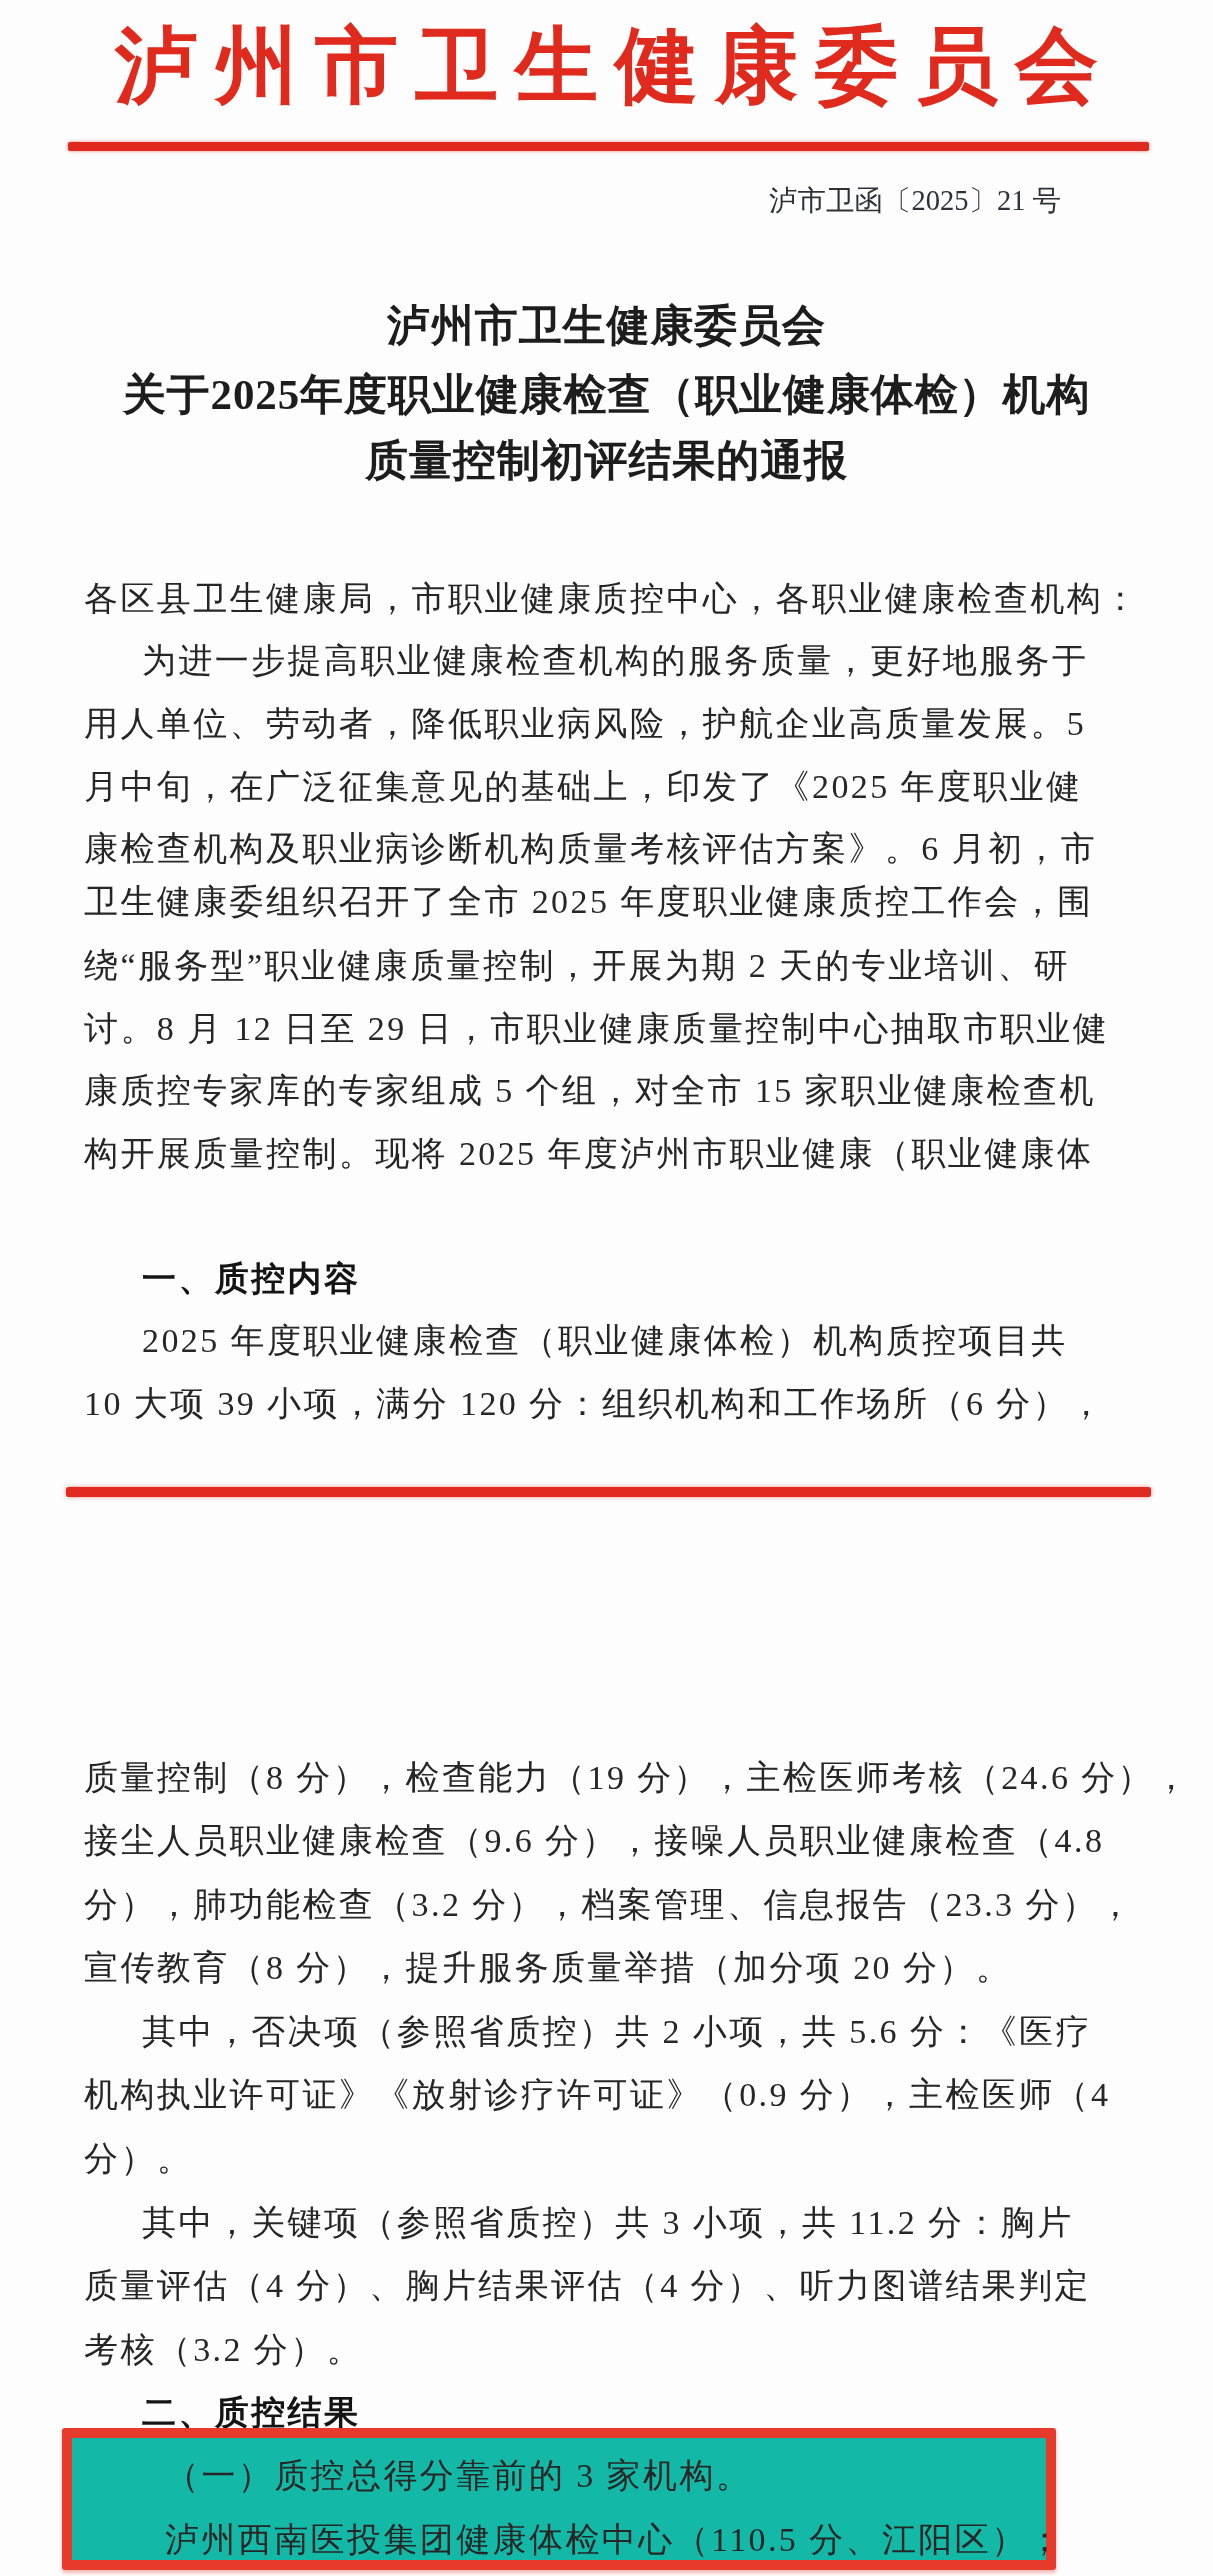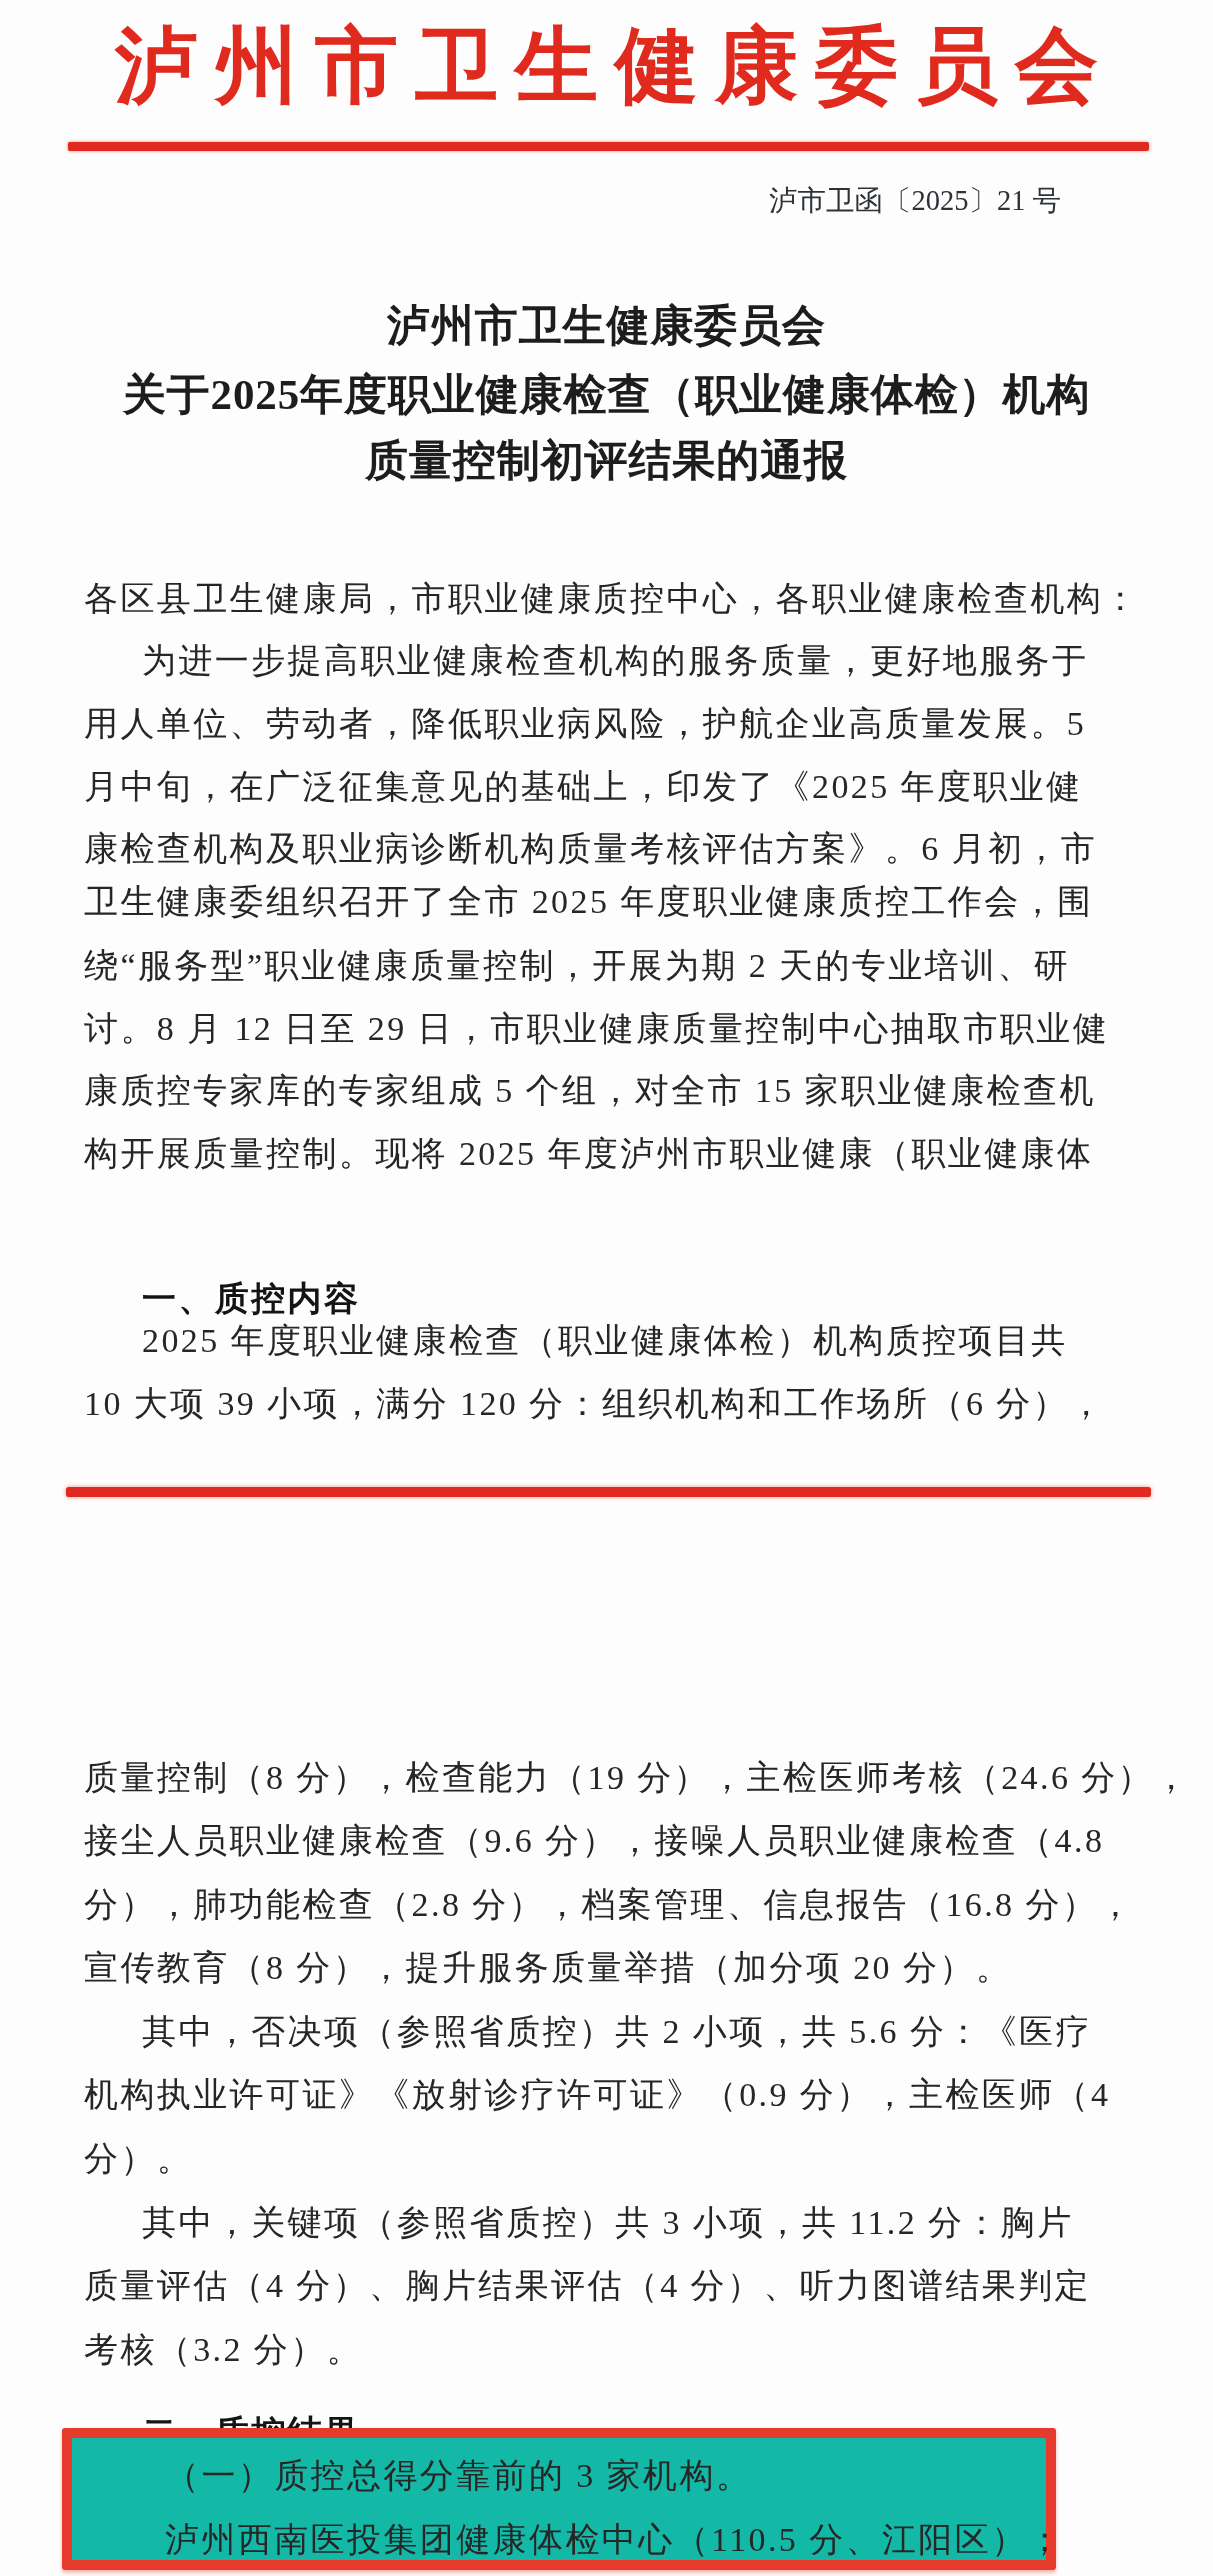--- a/index.html
+++ b/index.html
@@ -67,21 +67,21 @@
   .bl{
     position:absolute;
     left:82px;
     font-size:34px;
     line-height:49px;
     letter-spacing:2.4px;
     white-space:nowrap;
     color:var(--text);
   }
   .bl.indent{left:140px;text-align:right;}
-  .bl.bold{font-weight:bold;color:#141414;margin-top:20px;}
+  .bl.bold{font-weight:bold;color:#141414;}
   
   .splice-rule{
     position:absolute;
     top:1487px;left:64px;
     width:1085px;height:9.5px;
     background:var(--rule-red);
     border-radius:2.8px;
     box-shadow:0 0 4.7px rgba(224,41,30,.5);
   }
   
@@ -121,21 +121,21 @@
   <div class="bl" style="top:1066px">康质控专家库的专家组成 5 个组，对全市 15 家职业健康检查机</div>
   <div class="bl" style="top:1129px">构开展质量控制。现将 2025 年度泸州市职业健康（职业健康体</div>
   <div class="bl bold indent" style="top:1254px">一、质控内容</div>
   <div class="bl indent" style="top:1316px">2025 年度职业健康检查（职业健康体检）机构质控项目共</div>
   <div class="bl" style="top:1379px">10 大项 39 小项，满分 120 分：组织机构和工作场所（6 分），</div>
 
   <div class="splice-rule"></div>
 
   <div class="bl" style="top:1753px">质量控制（8 分），检查能力（19 分），主检医师考核（24.6 分），</div>
   <div class="bl" style="top:1816px">接尘人员职业健康检查（9.6 分），接噪人员职业健康检查（4.8</div>
-  <div class="bl" style="top:1880px">分），肺功能检查（2.8 分），档案管理、信息报告（16.8 分），</div>
+  <div class="bl" style="top:1880px">分），肺功能检查（3.2 分），档案管理、信息报告（23.3 分），</div>
   <div class="bl" style="top:1943px">宣传教育（8 分），提升服务质量举措（加分项 20 分）。</div>
   <div class="bl indent" style="top:2007px">其中，否决项（参照省质控）共 2 小项，共 5.6 分：《医疗</div>
   <div class="bl" style="top:2070px">机构执业许可证》《放射诊疗许可证》（0.9 分），主检医师（4</div>
   <div class="bl" style="top:2134px">分）。</div>
   <div class="bl indent" style="top:2198px">其中，关键项（参照省质控）共 3 小项，共 11.2 分：胸片</div>
   <div class="bl" style="top:2261px">质量评估（4 分）、胸片结果评估（4 分）、听力图谱结果判定</div>
   <div class="bl" style="top:2325px">考核（3.2 分）。</div>
   <div class="bl bold indent" style="top:2388px">二、质控结果</div>
 
   <div class="highlight-box">

